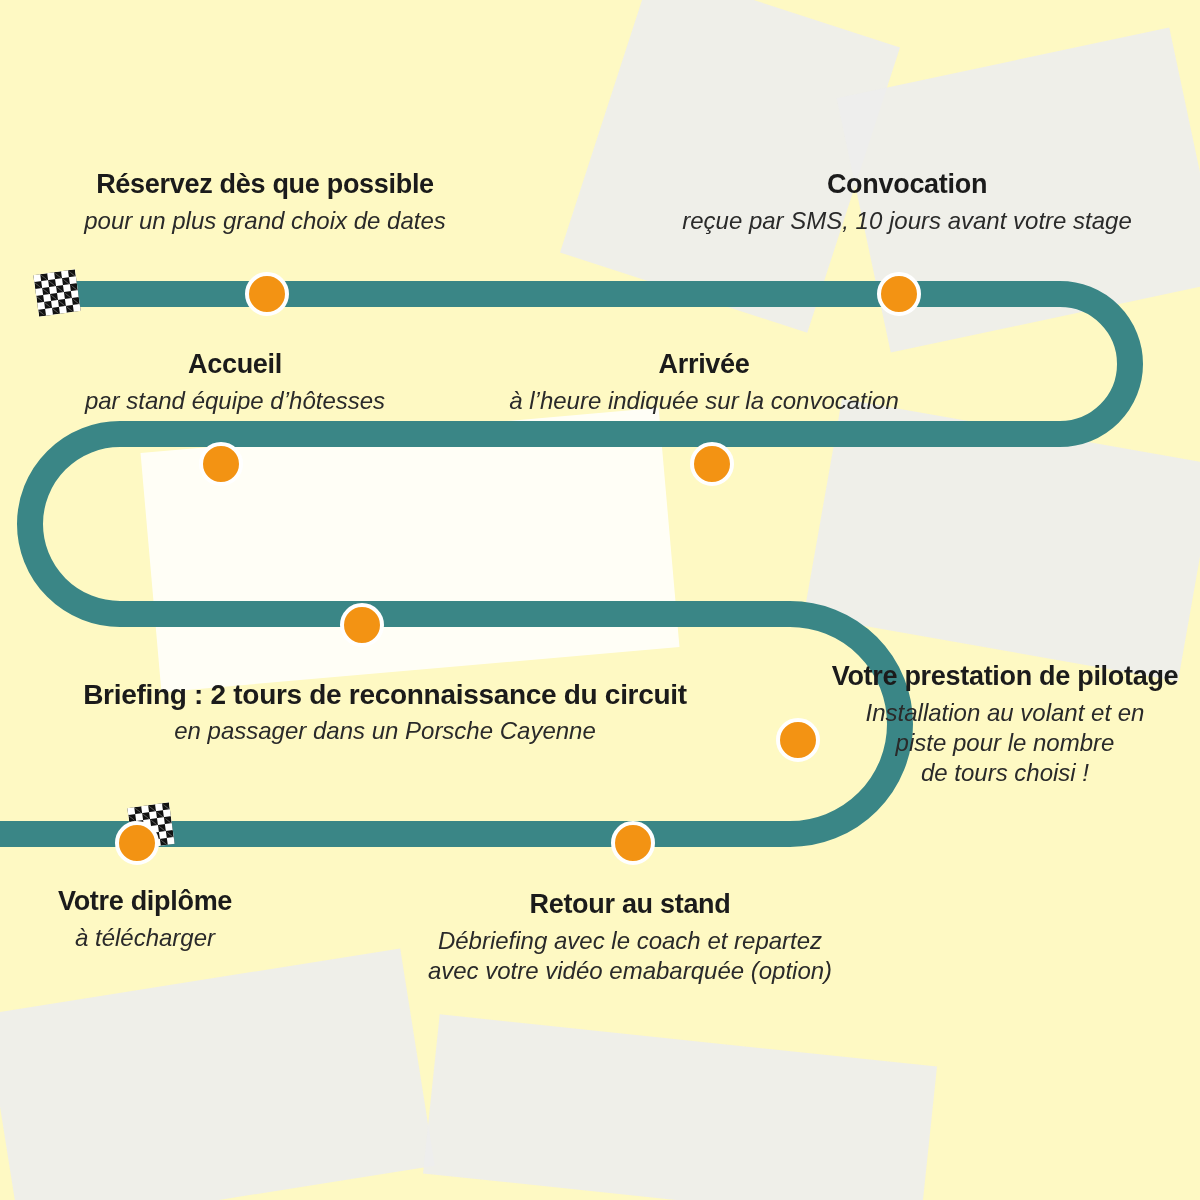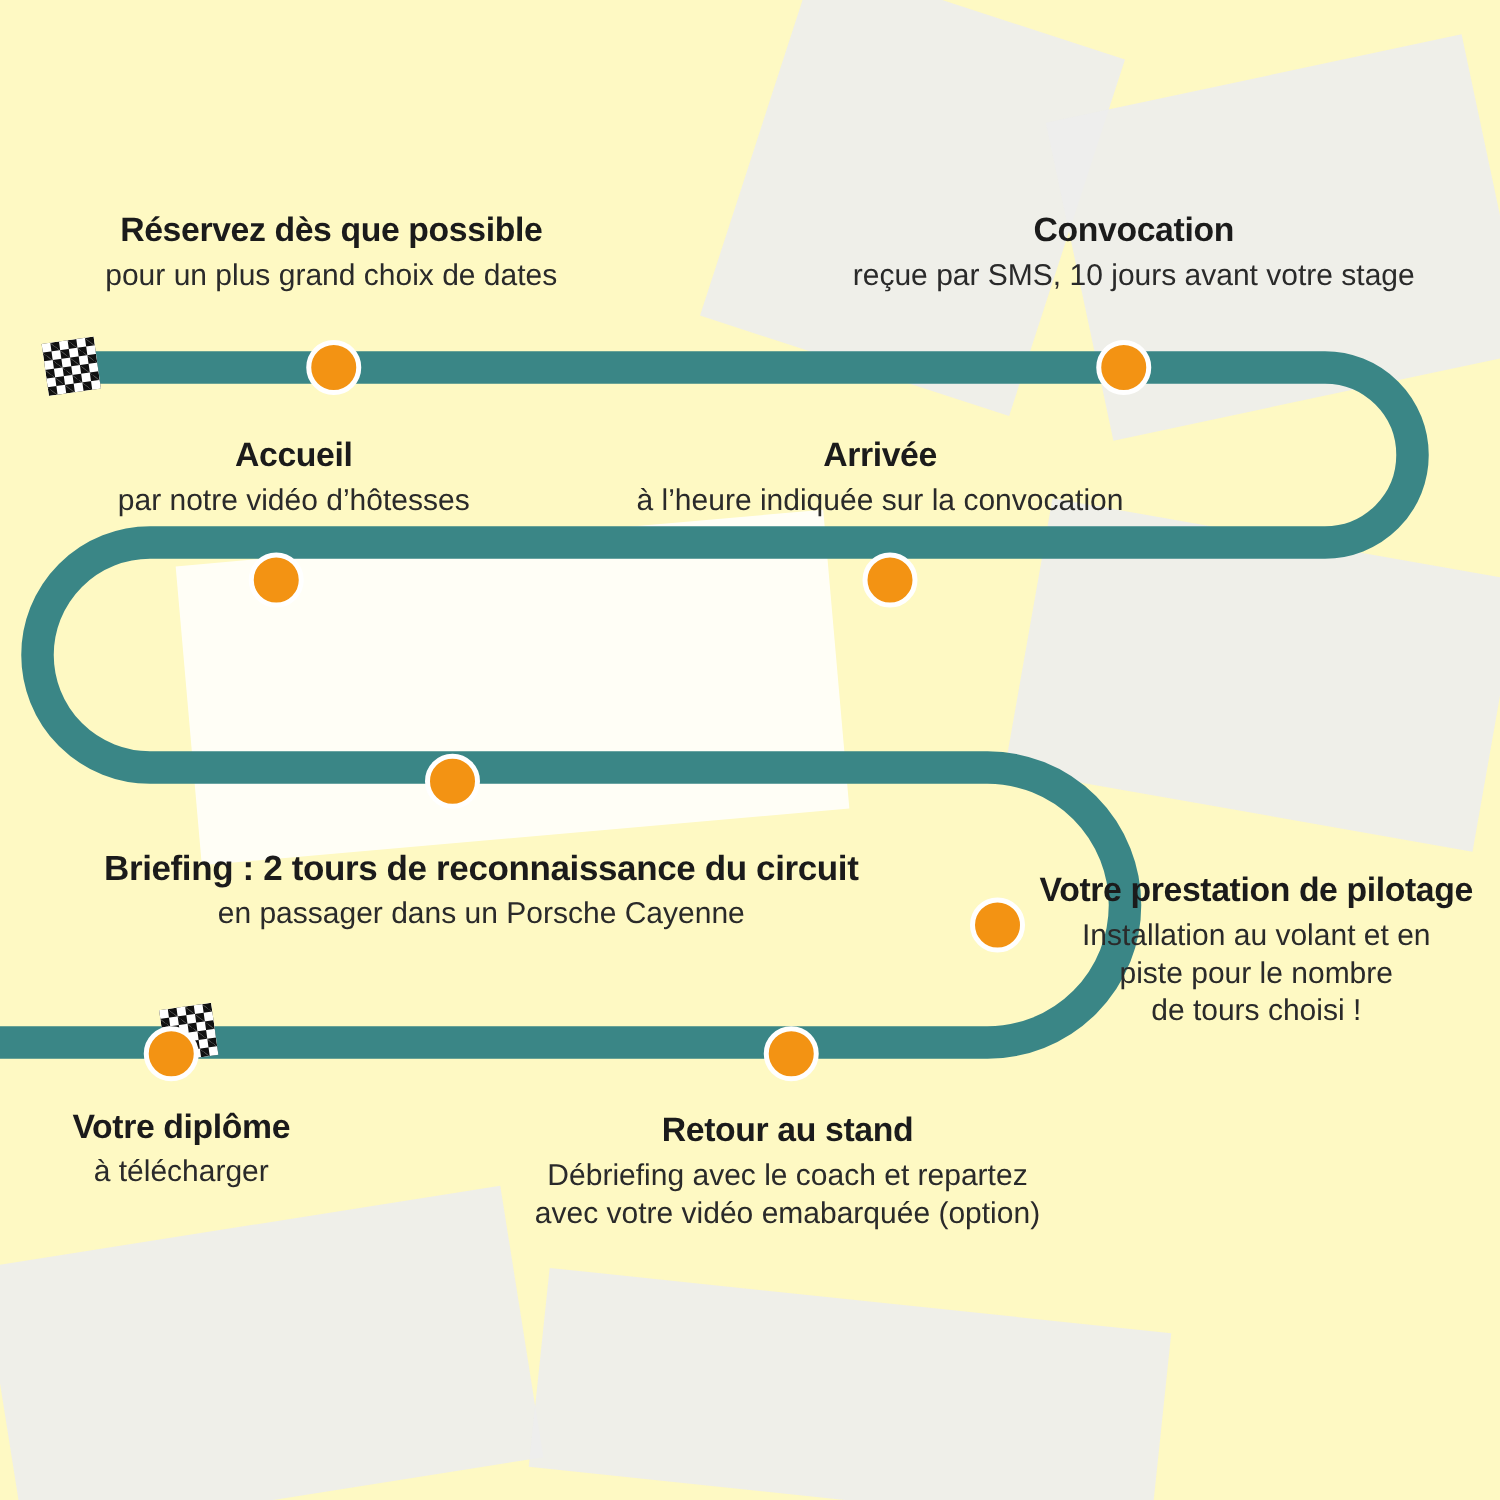--- a/index.html
+++ b/index.html
@@ -47,33 +47,34 @@
     margin-bottom: 4px;
   }
   .label .sub {
     font-weight: normal;
     font-size: 24px;
     display: block;
     color: #2a2a2a;
   }
   .label .sub-line {
     display: block;
+    font-style: italic;
   }
   
   #label-reservez { left: 30px;  top: 168px; width: 470px; }
   #label-convocation { left: 612px; top: 168px; width: 590px; }
   #label-accueil { left: 35px;  top: 348px; width: 400px; }
   #label-arrivee { left: 444px; top: 348px; width: 520px; }
   #label-briefing { left: 0px;   top: 636px; width: 770px; margin-top: 41px; }
   #label-prestation { left: 820px; top: 660px; width: 370px; }
   #label-diplome { left: 10px;  top: 885px; width: 270px; }
   #label-retour { left: 370px;  top: 888px; width: 520px; }
 
   #label-briefing .title { font-size: 28px; }
-  #label-prestation .title { font-size: 27px; margin-top: 36px; }
+  #label-prestation .title { font-size: 27px; }
 
   .checker {
     position: absolute;
     width: 42px;
     height: 42px;
     background-image:
       linear-gradient(45deg, #111 25%, transparent 25%, transparent 75%, #111 75%, #111),
       linear-gradient(45deg, #111 25%, #fff 25%, #fff 75%, #111 75%, #111);
     background-size: 14px 14px;
     background-position: 0 0, 7px 7px;
@@ -137,21 +138,21 @@
   <div class="label" id="label-convocation">
     <span class="title">Convocation</span>
     <span class="sub">
       <span class="sub-line">reçue par SMS, 10 jours avant votre stage</span>
     </span>
   </div>
 
   <div class="label" id="label-accueil">
     <span class="title">Accueil</span>
     <span class="sub">
-      <span class="sub-line">par notre vidéo d’hôtesses</span>
+      <span class="sub-line">par stand équipe d’hôtesses</span>
     </span>
   </div>
 
   <div class="label" id="label-arrivee">
     <span class="title">Arrivée</span>
     <span class="sub">
       <span class="sub-line">à l’heure indiquée sur la convocation</span>
     </span>
   </div>
 

